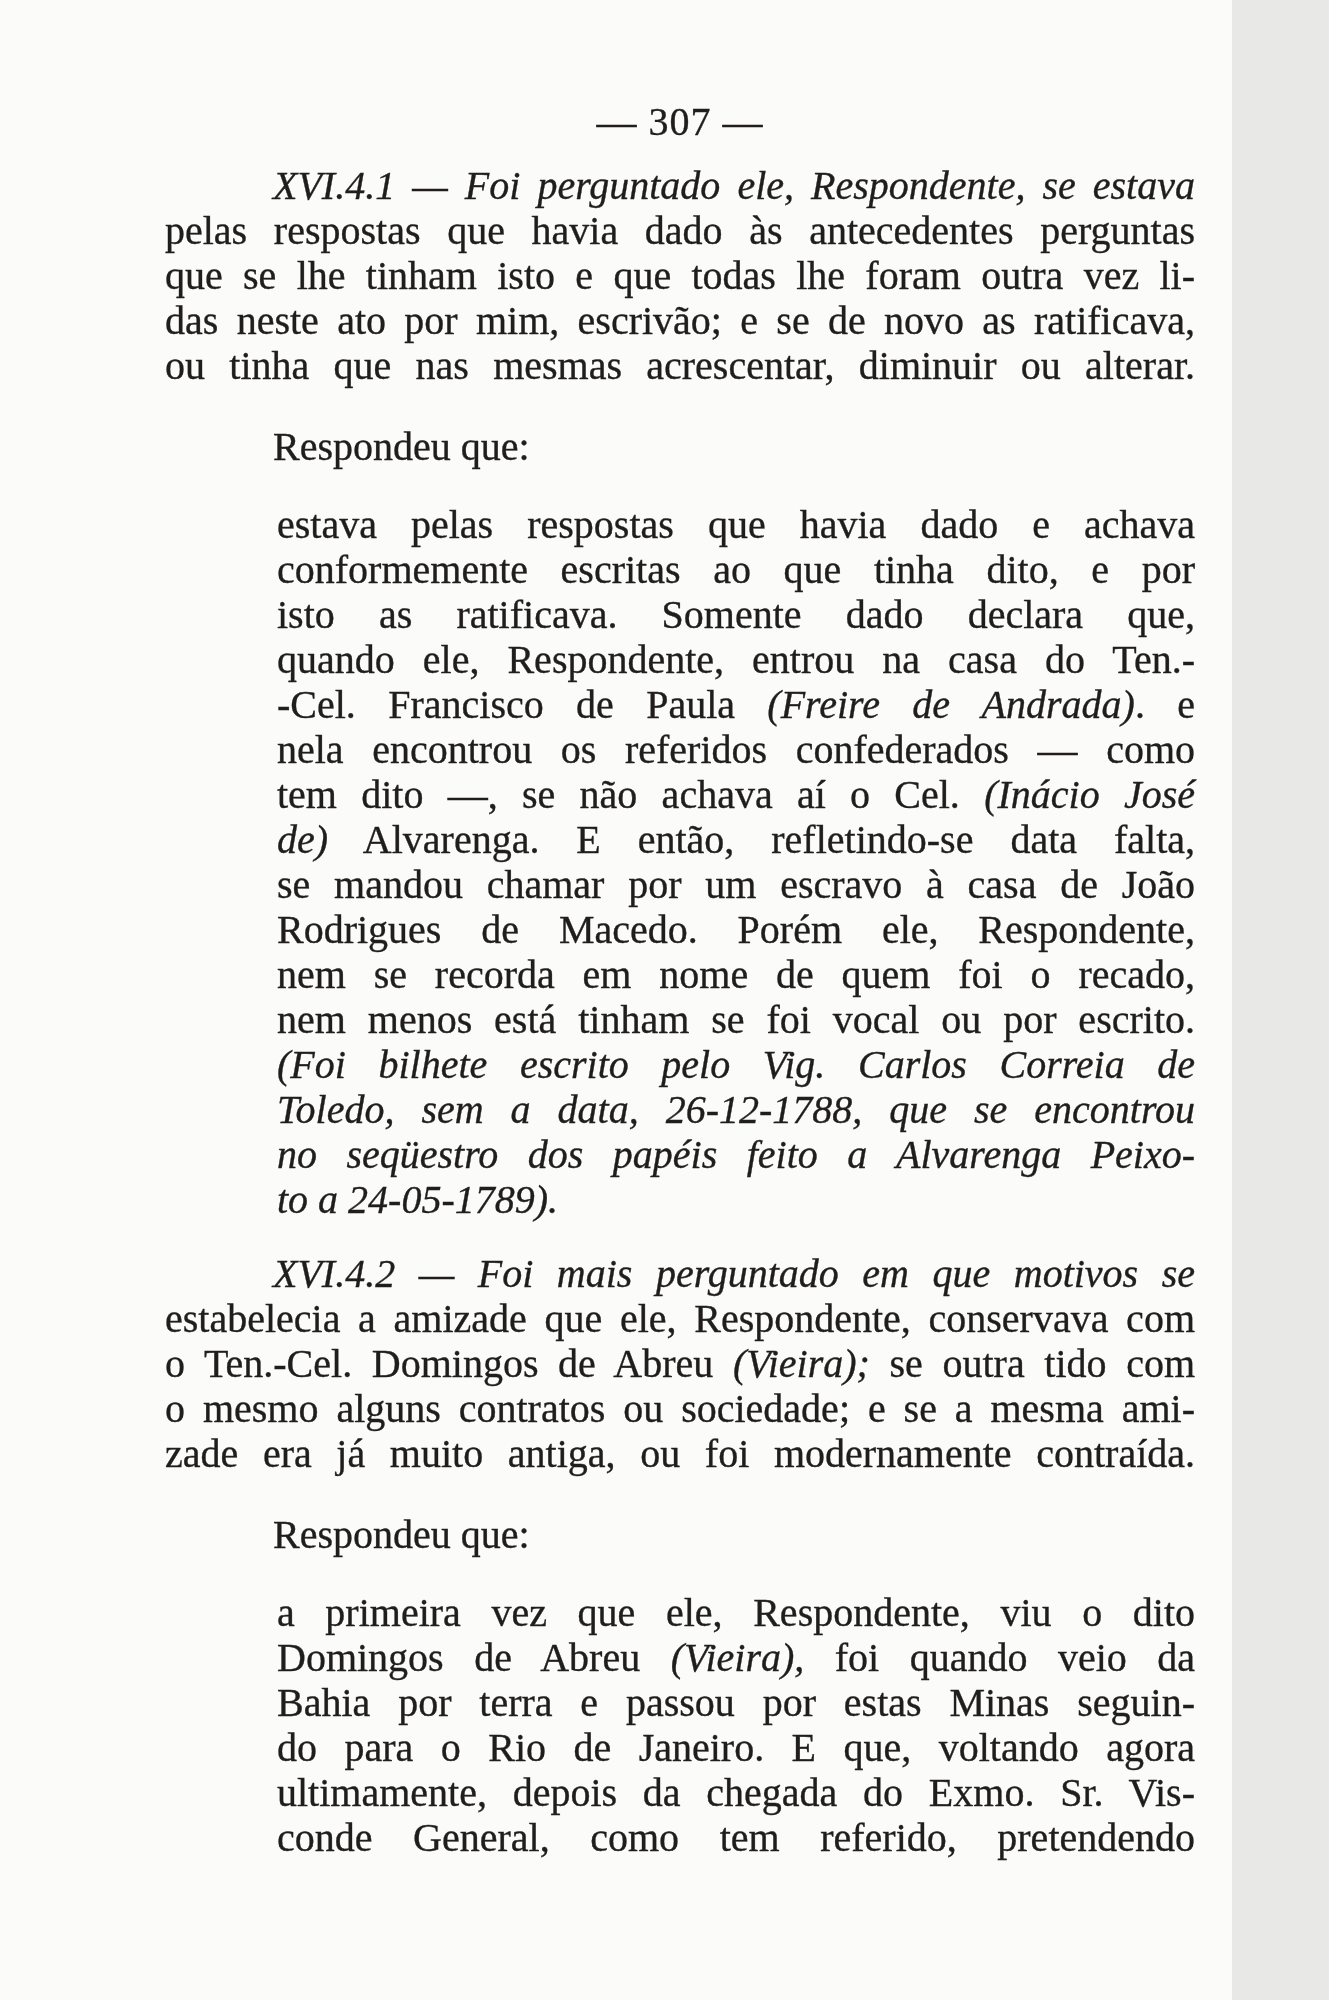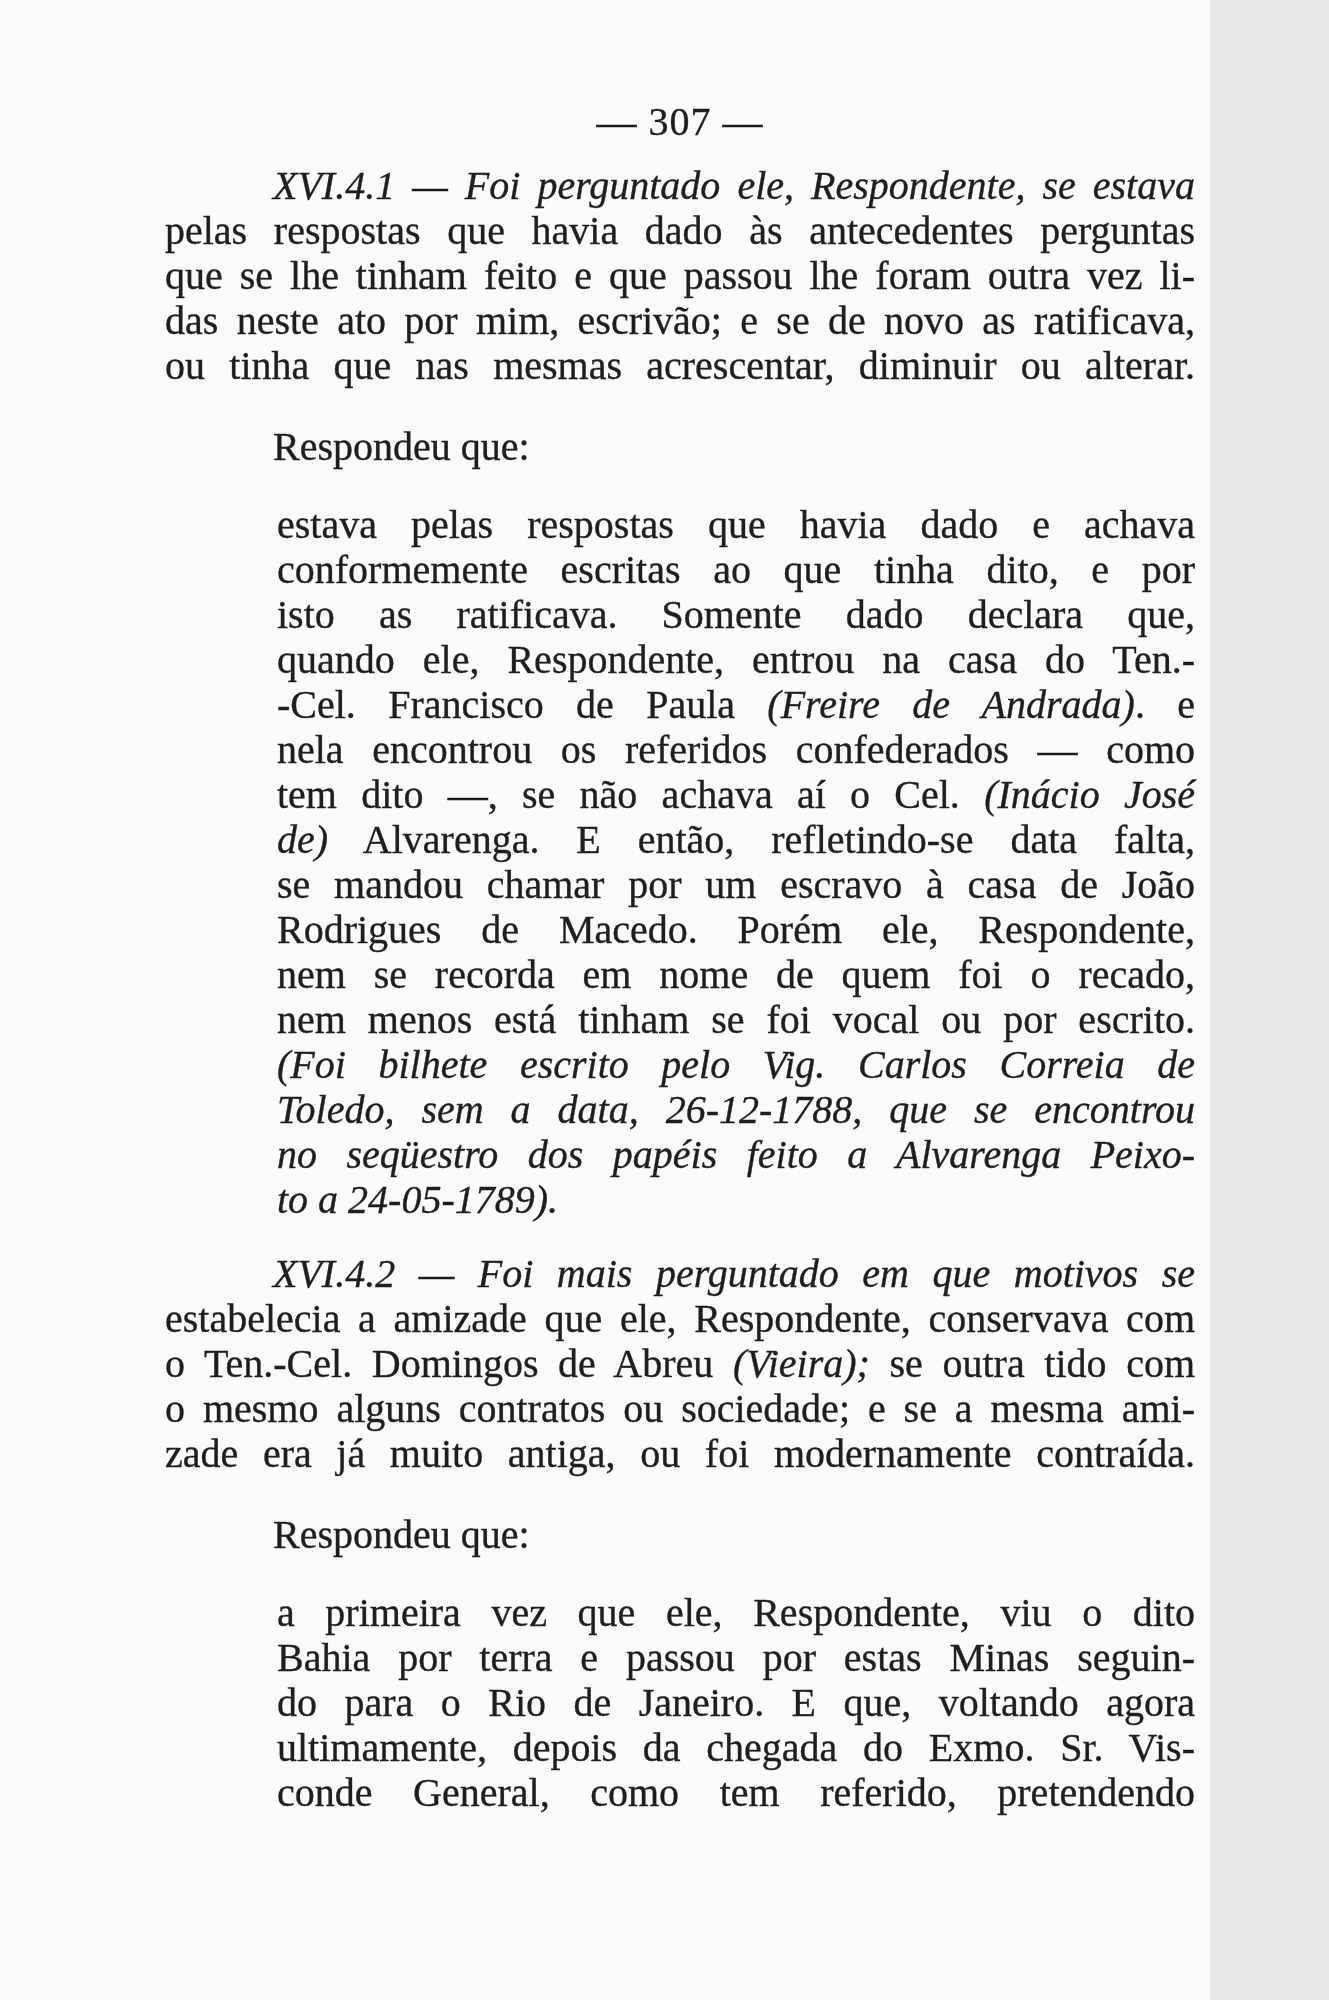--- a/index.html
+++ b/index.html
@@ -7,20 +7,21 @@
     --ink:#201e1c;
   }
   html,body{margin:0;padding:0;background:#e8e8e6;}
   .sheet{
     position:relative;
     width:1210px;height:2000px;
     background:var(--paper);
     overflow:hidden;
     font-family:"Liberation Serif","DejaVu Serif",serif;
     color:var(--ink);
+    padding-left:22px;
     -webkit-text-stroke:0.35px var(--ink);
   }
   .page-number{
     position:absolute;
     top:98px;left:165px;width:1030px;
     text-align:center;
     font-size:40px;
     letter-spacing:1px;
   }
   .doc{
@@ -48,21 +49,21 @@
 </style>
 </head>
 <body>
 
 <div class="sheet">
   <div class="page-number">— 307 —</div>
   <div class="doc" id="doc-body">
       <div class="block b-question">
         <div class="line indent"><span>XVI.4.1 — Foi perguntado ele, Respondente, se estava</span></div>
         <div class="line"><span>pelas respostas que havia dado às antecedentes perguntas</span></div>
-        <div class="line"><span>que se lhe tinham feito e que passou lhe foram outra vez li-</span></div>
+        <div class="line"><span>que se lhe tinham isto e que todas lhe foram outra vez li-</span></div>
         <div class="line"><span>das neste ato por mim, escrivão; e se de novo as ratificava,</span></div>
         <div class="line"><span>ou tinha que nas mesmas acrescentar, diminuir ou alterar.</span></div>
       </div>
       <div class="block b-label">Respondeu que:</div>
       <div class="block b-answer">
         <div class="line"><span>estava pelas respostas que havia dado e achava</span></div>
         <div class="line"><span>conformemente escritas ao que tinha dito, e por</span></div>
         <div class="line"><span>isto as ratificava. Somente dado declara que,</span></div>
         <div class="line"><span>quando ele, Respondente, entrou na casa do Ten.-</span></div>
         <div class="line"><span>-Cel. Francisco de Paula </span><em>(Freire de Andrada)</em><span>. e</span></div>
@@ -81,19 +82,20 @@
       <div class="block b-question">
         <div class="line indent"><span>XVI.4.2 — Foi mais perguntado em que motivos se</span></div>
         <div class="line"><span>estabelecia a amizade que ele, Respondente, conservava com</span></div>
         <div class="line"><span>o Ten.-Cel. Domingos de Abreu </span><em>(Vieira);</em><span> se outra tido com</span></div>
         <div class="line"><span>o mesmo alguns contratos ou sociedade; e se a mesma ami-</span></div>
         <div class="line"><span>zade era já muito antiga, ou foi modernamente contraída.</span></div>
       </div>
       <div class="block b-label">Respondeu que:</div>
       <div class="block b-answer">
         <div class="line"><span>a primeira vez que ele, Respondente, viu o dito</span></div>
+        <div class="line"><span>Domingos de Abreu </span><em>(Vieira),</em><span> foi quando veio da</span></div>
         <div class="line"><span>Bahia por terra e passou por estas Minas seguin-</span></div>
         <div class="line"><span>do para o Rio de Janeiro. E que, voltando agora</span></div>
         <div class="line"><span>ultimamente, depois da chegada do Exmo. Sr. Vis-</span></div>
         <div class="line"><span>conde General, como tem referido, pretendendo</span></div>
       </div>
     </div>
 </div>
 
 </body></html>

